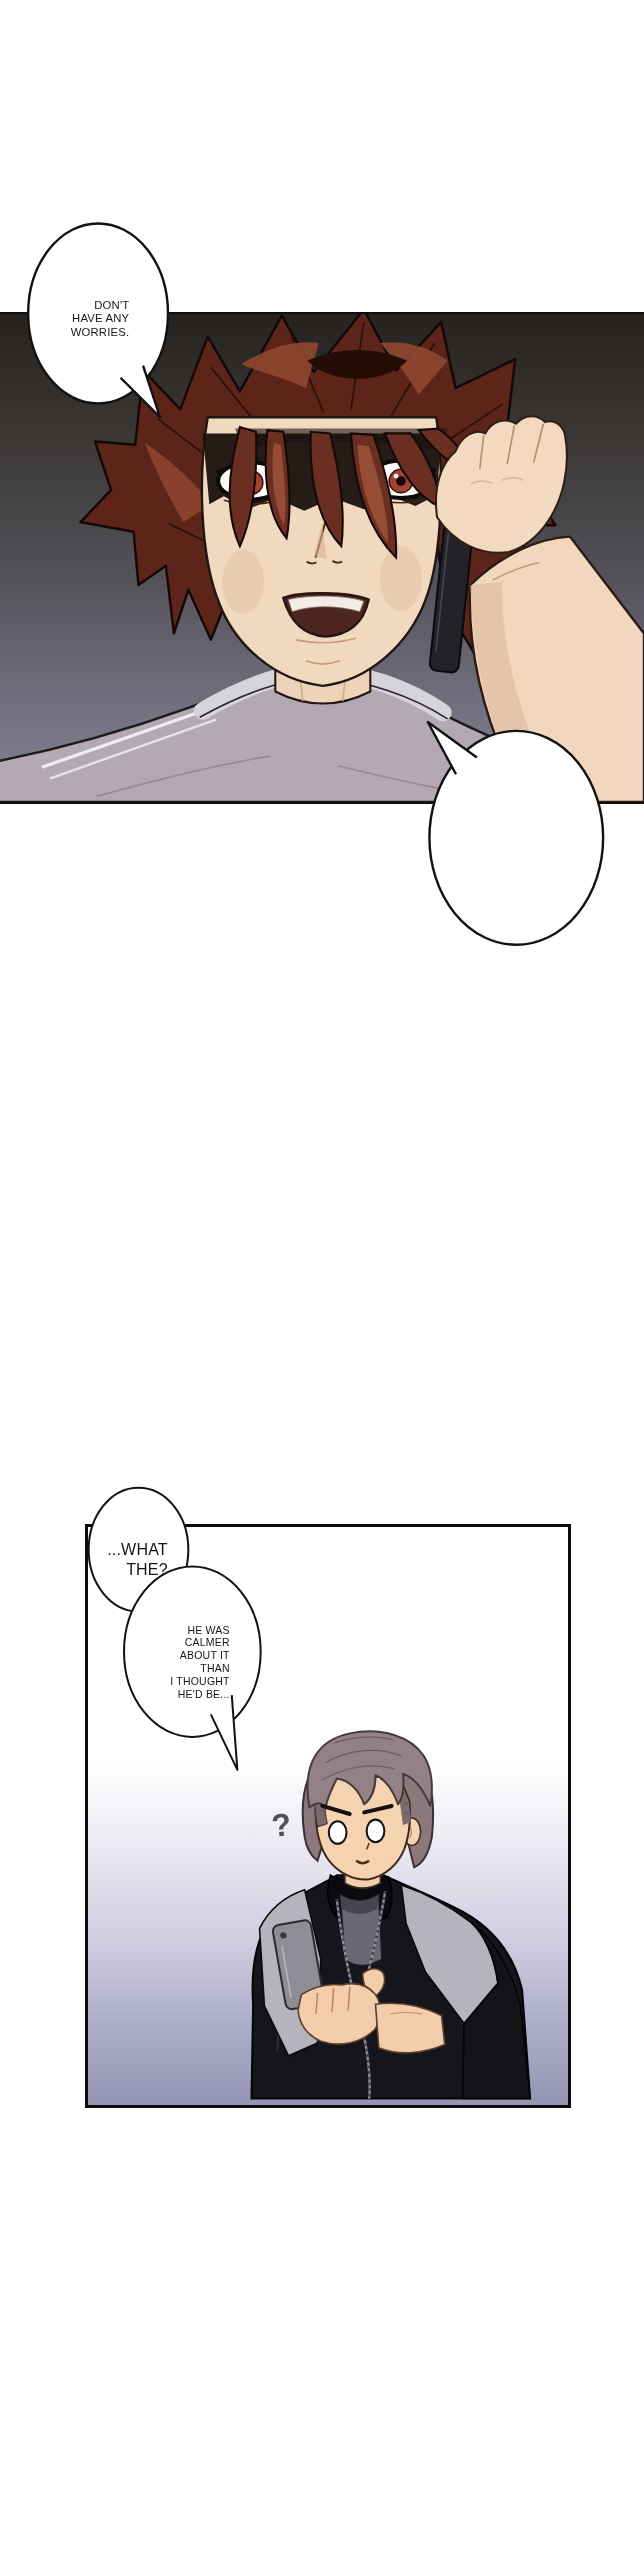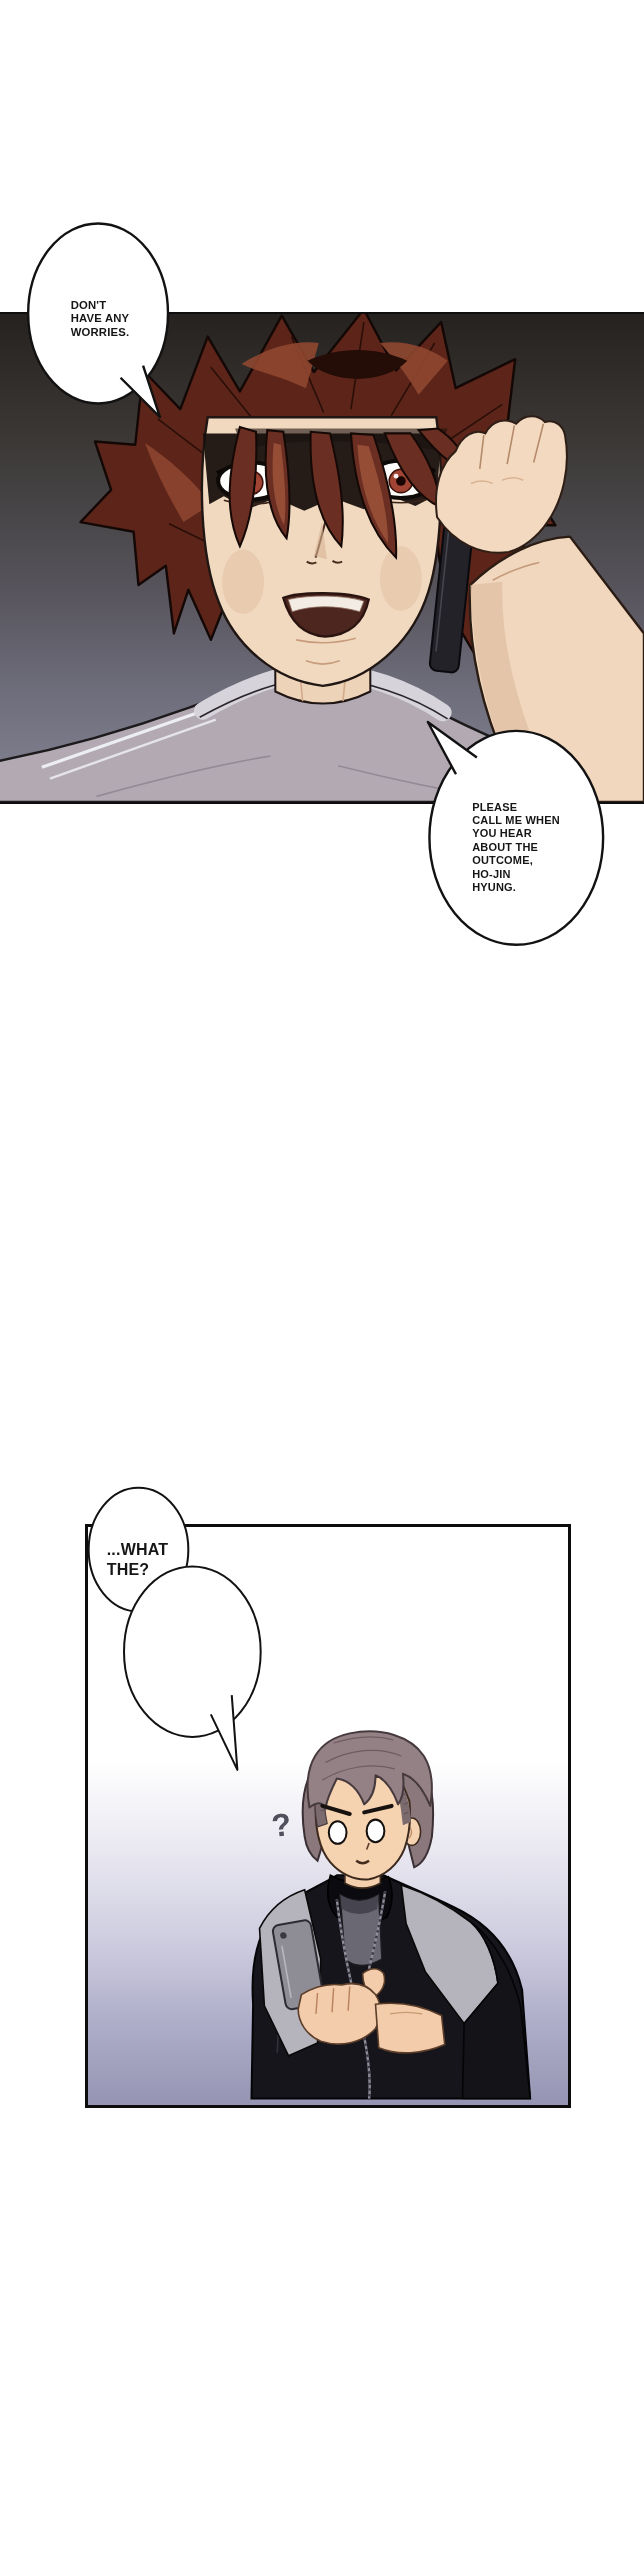--- a/index.html
+++ b/index.html
@@ -8,21 +8,21 @@
   .page{position:absolute;inset:0;}
   .panel{position:absolute;box-sizing:border-box;z-index:1;}
   .panel1{left:0;top:312px;width:644px;height:492px;
           border-top:2.4px solid #0f0e0e;border-bottom:2.4px solid #0f0e0e;
           background:linear-gradient(180deg,#262220 0%,#3b3836 26%,#55525a 55%,#6f6e7c 78%,#858495 100%);}
   .panel2{left:85px;top:1524px;width:486px;height:584px;border:3.2px solid #0d0c0d;
           background:linear-gradient(180deg,#ffffff 0%,#ffffff 40%,#e9e8f1 56%,#cdccdf 72%,#aeadc9 86%,#9594b2 100%);}
   svg.art{position:absolute;left:0;top:0;width:100%;height:100%;display:block;}
   .bubble-svg{position:absolute;overflow:visible;z-index:5;}
   .bubble-text{position:absolute;display:flex;align-items:center;justify-content:center;
-               text-align:left;font-weight:bold;color:#161616;white-space:pre-line;
+               text-align:right;font-weight:normal;color:#161616;white-space:pre-line;
                letter-spacing:0.2px;line-height:1.2;z-index:6;}
   #t1{left:38px;top:282px;width:124px;height:74px;font-size:11.3px;}
   #t2{left:445px;top:799px;width:142px;height:97px;font-size:11px;line-height:1.22;}
   #t3{left:89px;top:1537px;width:97px;height:45px;font-size:16px;}
   #t4{left:138px;top:1621px;width:124px;height:82px;font-size:10.5px;line-height:1.22;}
   .qmark{position:absolute;left:262px;top:1803px;width:39px;height:45px;font-size:32px;
          color:#50505c;transform:rotate(-6deg);display:flex;align-items:center;
          justify-content:center;font-weight:600;z-index:4;}
 </style>
 </head>
@@ -188,30 +188,29 @@
     <path d="M 150 470 L 199 519 L 178 455" fill="#ffffff" stroke="#121212" stroke-width="3" stroke-linejoin="round"></path>
   </svg>
   <div id="t1" class="bubble-text">DON'T
 HAVE ANY
 WORRIES.</div>
 
   <svg id="b2" class="bubble-svg" style="left:423px;top:712px;width:193px;height:242px" viewBox="525 885 240 300">
     <ellipse cx="641" cy="1041" rx="108" ry="133" fill="#ffffff" stroke="#121212" stroke-width="3"></ellipse>
     <path d="M 566 962 L 531 897 L 592 941" fill="#ffffff" stroke="#121212" stroke-width="3" stroke-linejoin="round"></path>
   </svg>
-  <div id="t2" class="bubble-text">PLEASE
-CALL ME WHEN
-YOU HEAR
-ABOUT THE
-OUTCOME,
-HO-JIN
-HYUNG.</div>
 
   <svg id="b34" class="bubble-svg" style="left:79px;top:1481px;width:205px;height:298px" viewBox="98 1840 255 370">
     <ellipse cx="172" cy="1925" rx="62" ry="77" fill="#ffffff" stroke="#121212" stroke-width="2.5"></ellipse>
     <ellipse cx="239" cy="2052" rx="85" ry="106" fill="#ffffff" stroke="#121212" stroke-width="2.5"></ellipse>
     <path d="M 262 2130 L 295 2199 L 288 2106" fill="#ffffff" stroke="#121212" stroke-width="2.5" stroke-linejoin="round"></path>
   </svg>
   <div id="t3" class="bubble-text">...WHAT
 THE?</div>
+  <div id="t4" class="bubble-text">HE WAS
+CALMER
+ABOUT IT
+THAN
+I THOUGHT
+HE'D BE...</div>
 
 </div>
 
 
 </body></html>

